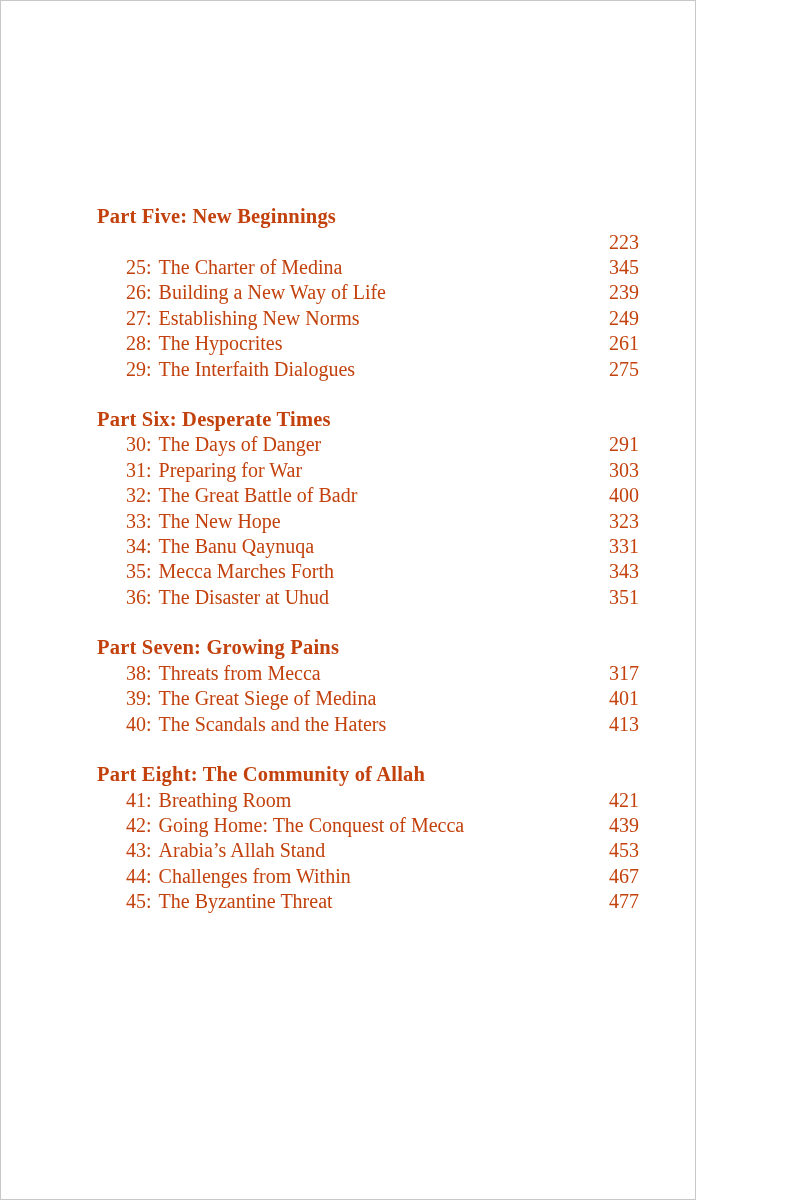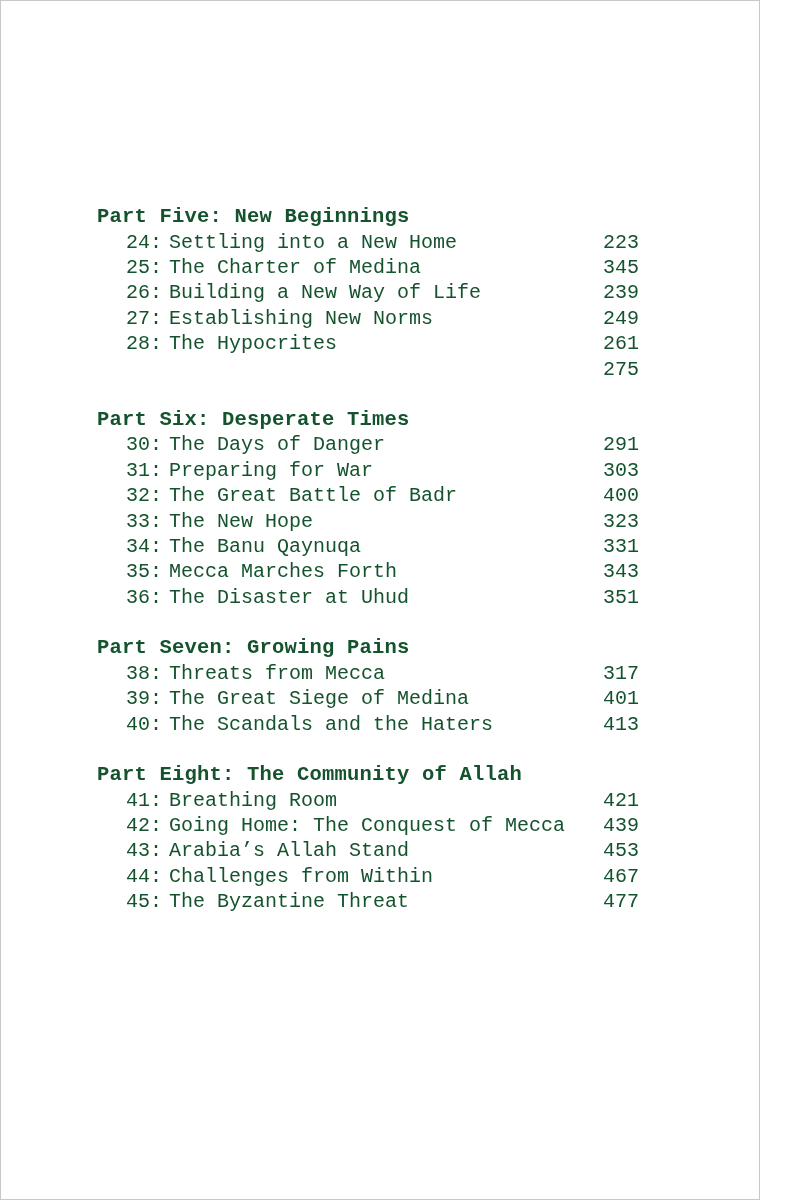--- a/index.html
+++ b/index.html
@@ -2,28 +2,28 @@
 <html><head>
 <meta charset="utf-8">
 <style>
   html, body {
     margin: 0;
     padding: 0;
     background: #ffffff;
   }
   .page {
     position: relative;
-    width: 760px;
+    width: 696px;
     height: 1200px;
     box-sizing: border-box;
     background: #ffffff;
     border: 1px solid #c8c8c8;
     overflow: hidden;
-    font-family: Liberation Mono, monospace;
-    color: #14532d;
+    font-family: Liberation Serif, serif;
+    color: #c2410c;
   }
   .toc {
     position: absolute;
     left: 96px;
     top: 203px;
     width: 542px;
   }
   .section {
     margin: 0 0 25px 0;
   }
@@ -60,40 +60,40 @@
   }
 </style>
 </head>
 <body>
 
 <div class="page">
   <div class="toc">
       <div class="section">
         <div class="section-title">Part Five: New Beginnings</div>
         <div class="entry">
-          <span class="chapter-label"><span class="chapter-number">24:</span><span class="chapter-title">Settling into a New Home</span></span>
           <span class="page-number">223</span>
         </div>
         <div class="entry">
           <span class="chapter-label"><span class="chapter-number">25:</span><span class="chapter-title">The Charter of Medina</span></span>
           <span class="page-number">345</span>
         </div>
         <div class="entry">
           <span class="chapter-label"><span class="chapter-number">26:</span><span class="chapter-title">Building a New Way of Life</span></span>
           <span class="page-number">239</span>
         </div>
         <div class="entry">
           <span class="chapter-label"><span class="chapter-number">27:</span><span class="chapter-title">Establishing New Norms</span></span>
           <span class="page-number">249</span>
         </div>
         <div class="entry">
           <span class="chapter-label"><span class="chapter-number">28:</span><span class="chapter-title">The Hypocrites</span></span>
           <span class="page-number">261</span>
         </div>
         <div class="entry">
+          <span class="chapter-label"><span class="chapter-number">29:</span><span class="chapter-title">The Interfaith Dialogues</span></span>
           <span class="page-number">275</span>
         </div>
       </div>
       <div class="section">
         <div class="section-title">Part Six: Desperate Times</div>
         <div class="entry">
           <span class="chapter-label"><span class="chapter-number">30:</span><span class="chapter-title">The Days of Danger</span></span>
           <span class="page-number">291</span>
         </div>
         <div class="entry">

